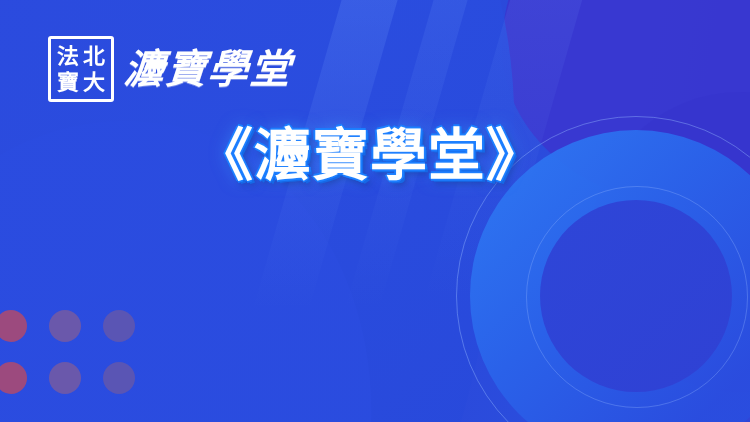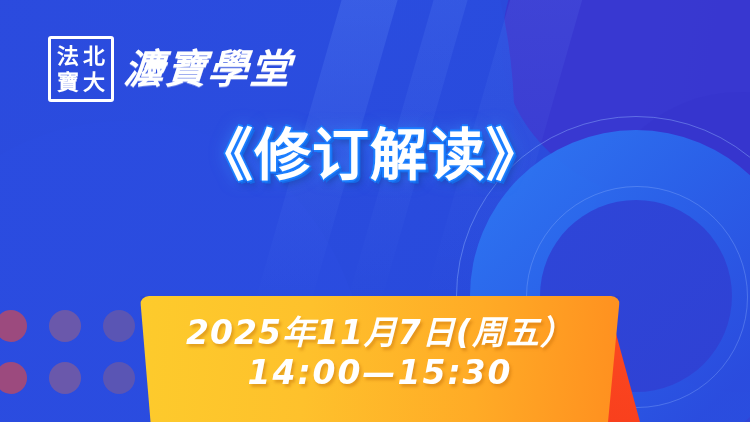--- a/index.html
+++ b/index.html
@@ -245,24 +245,17 @@
     <div class="seal">
       <span>法</span>
       <span>北</span>
       <span>寶</span>
       <span>大</span>
     </div>
     <div class="brand-cally">灋寶學堂</div>
   </div>
 
   <div class="headline">
-    <span class="line">《修订解读》</span>
+    <span class="line">《灋寶學堂》</span>
   </div>
 
-  <div class="banner-wrap">
-    <div class="banner-red"></div>
-    <div class="banner">
-      <span class="dline d1">2025年11月7日(周五）</span>
-      <span class="dline d2">14:00—15:30</span>
-    </div>
-  </div>
 
 </div>
 
 </body></html>

